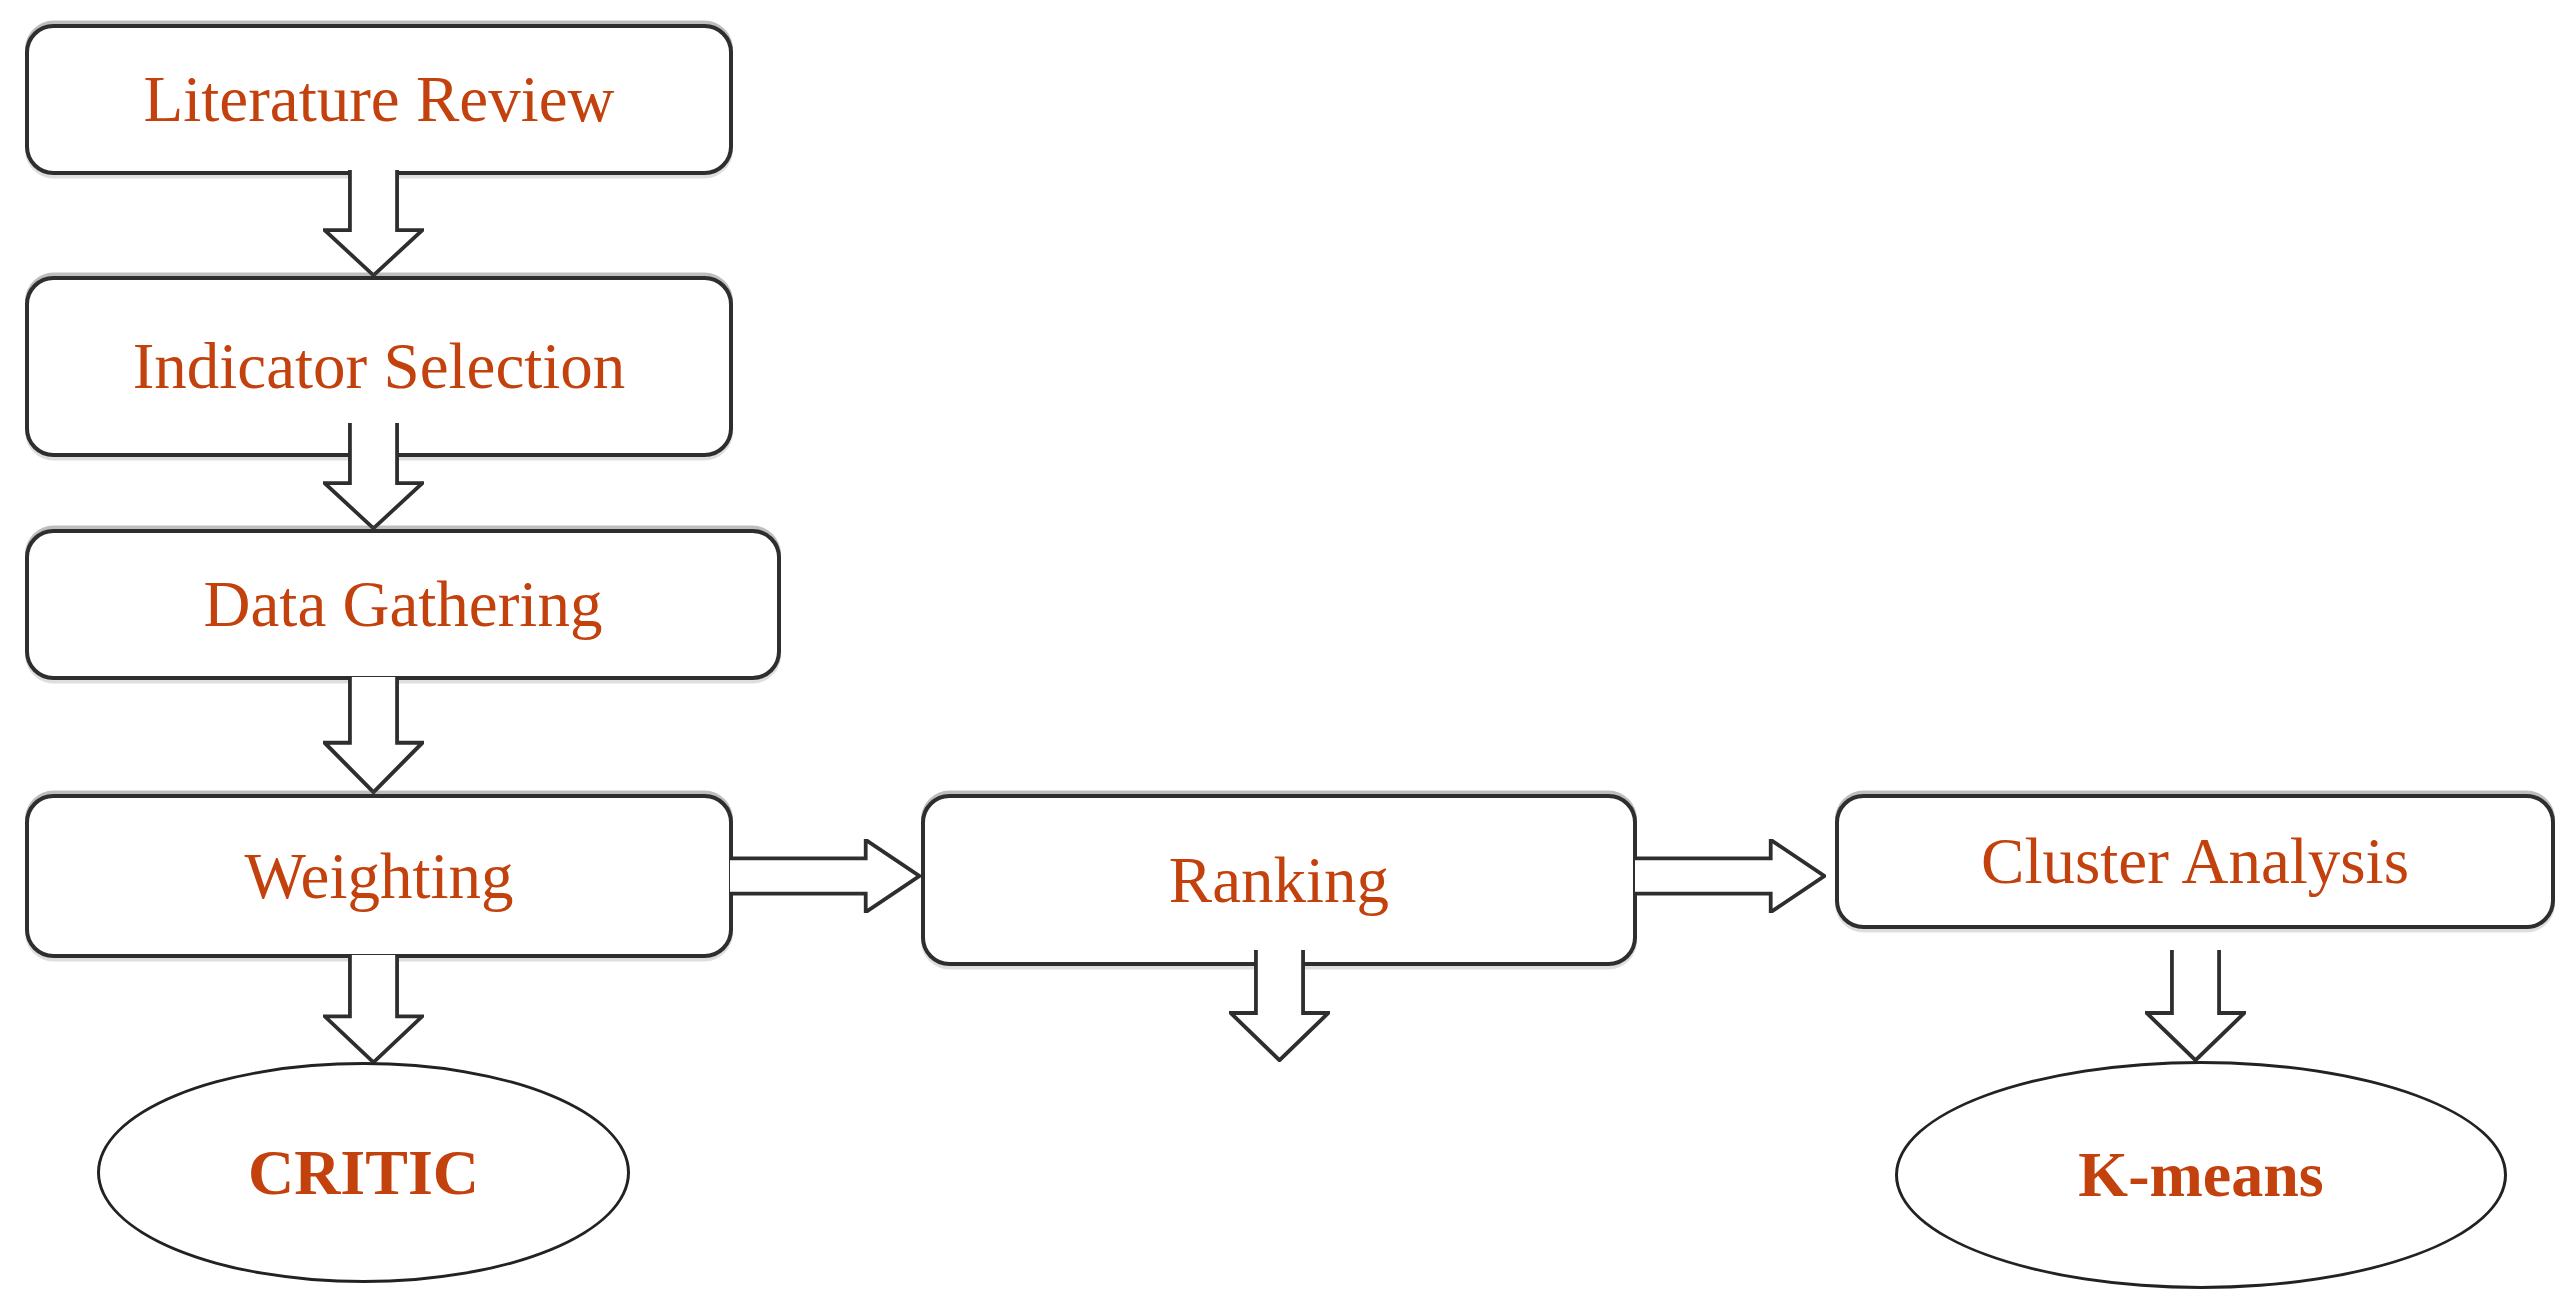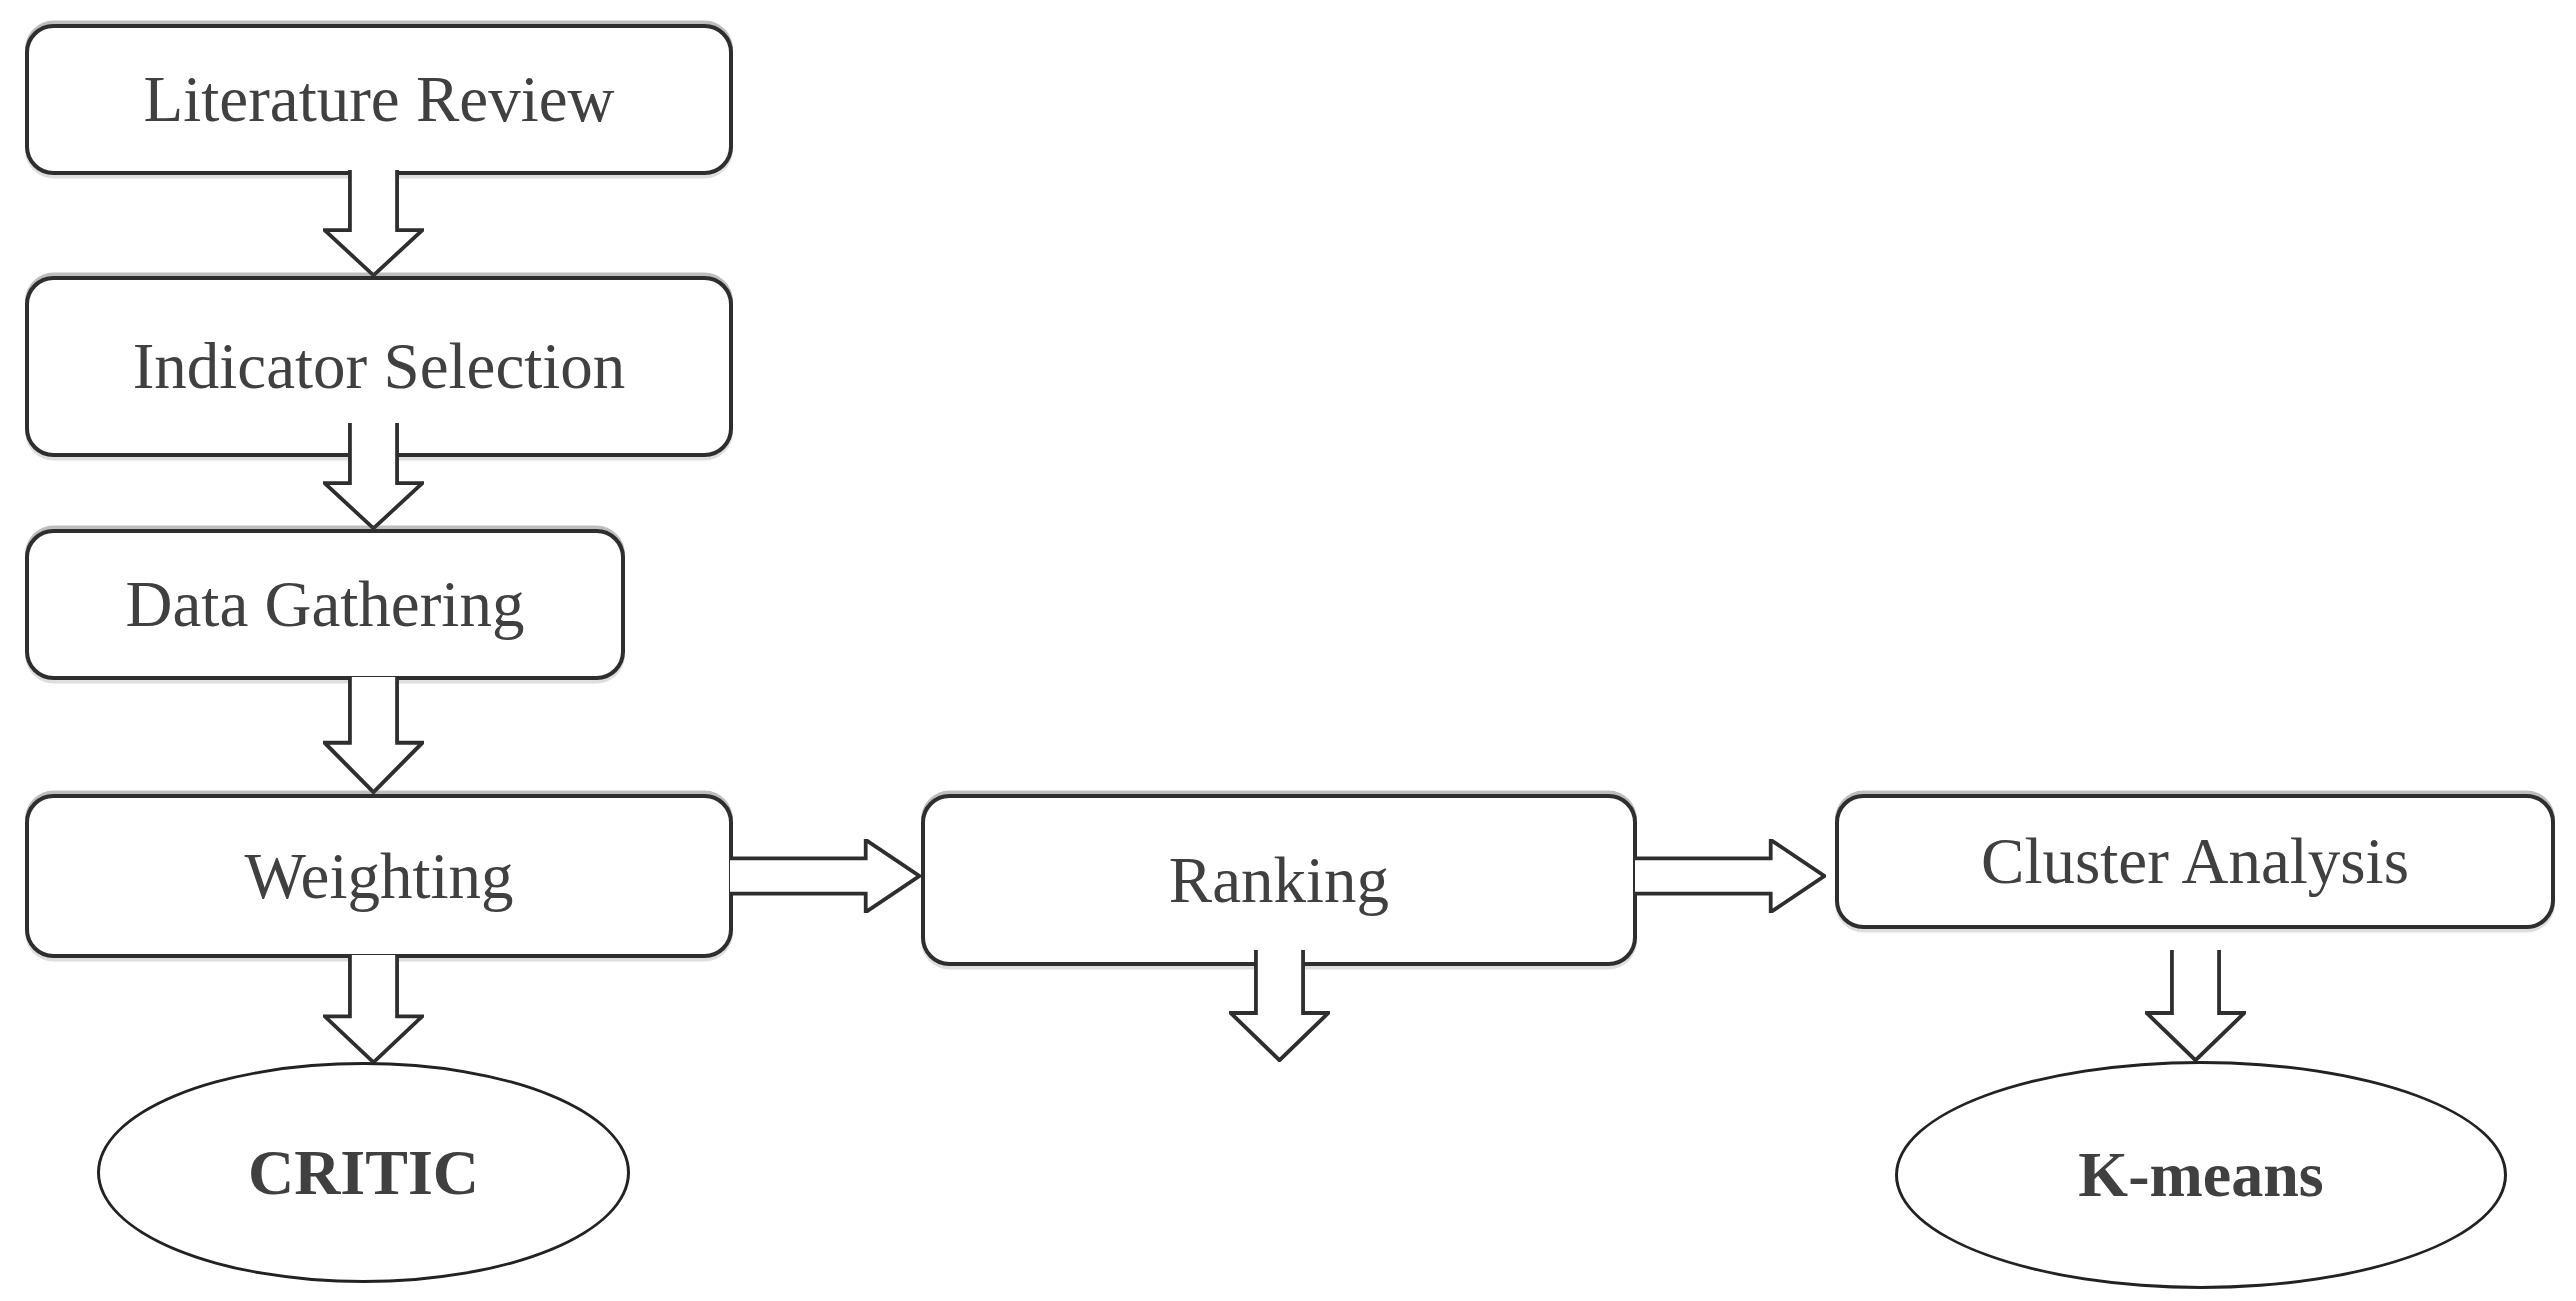--- a/index.html
+++ b/index.html
@@ -15,21 +15,21 @@
     font-family: "Liberation Serif", "DejaVu Serif", serif;
     overflow: hidden;
   }
   .node {
     position: absolute;
     box-sizing: border-box;
     background: #ffffff;
     display: flex;
     align-items: center;
     justify-content: center;
-    color: #404040;
+    color: #c2410c;
     font-size: 65px;
     line-height: 1;
     white-space: nowrap;
     text-align: right;
   }
   .rect-node {
     border: 4.2px solid #2e2e2e;
     border-radius: 28.5px;
     box-shadow: 0 -3.4px 0 rgba(70,70,70,0.35), 0 3.4px 0 rgba(70,70,70,0.18);
   }
@@ -63,21 +63,21 @@
   </svg>
 
   <div class="node rect-node" style="left:25px; top:276px; width:708px; height:181px;">
     <span>Indicator Selection</span>
   </div>
 
   <svg class="arrow" style="left:323px; top:423px;" width="101" height="107" viewBox="0 0 120 128" preserveAspectRatio="none">
     <path d="M 32 0 V 72 H 2 L 60 126 L 118 72 H 88 V 0"></path>
   </svg>
 
-  <div class="node rect-node" style="left:25px; top:529px; width:600px; height:151px;">
+  <div class="node rect-node" style="left:25px; top:529px; width:756px; height:151px;">
     <span>Data Gathering</span>
   </div>
 
   <svg class="arrow" style="left:323px; top:677px;" width="101" height="117" viewBox="0 0 120 128" preserveAspectRatio="none">
     <path d="M 32 0 V 72 H 2 L 60 126 L 118 72 H 88 V 0"></path>
   </svg>
 
   <div class="node rect-node" style="left:25px; top:794px; width:708px; height:164px;">
     <span>Weighting</span>
   </div>

